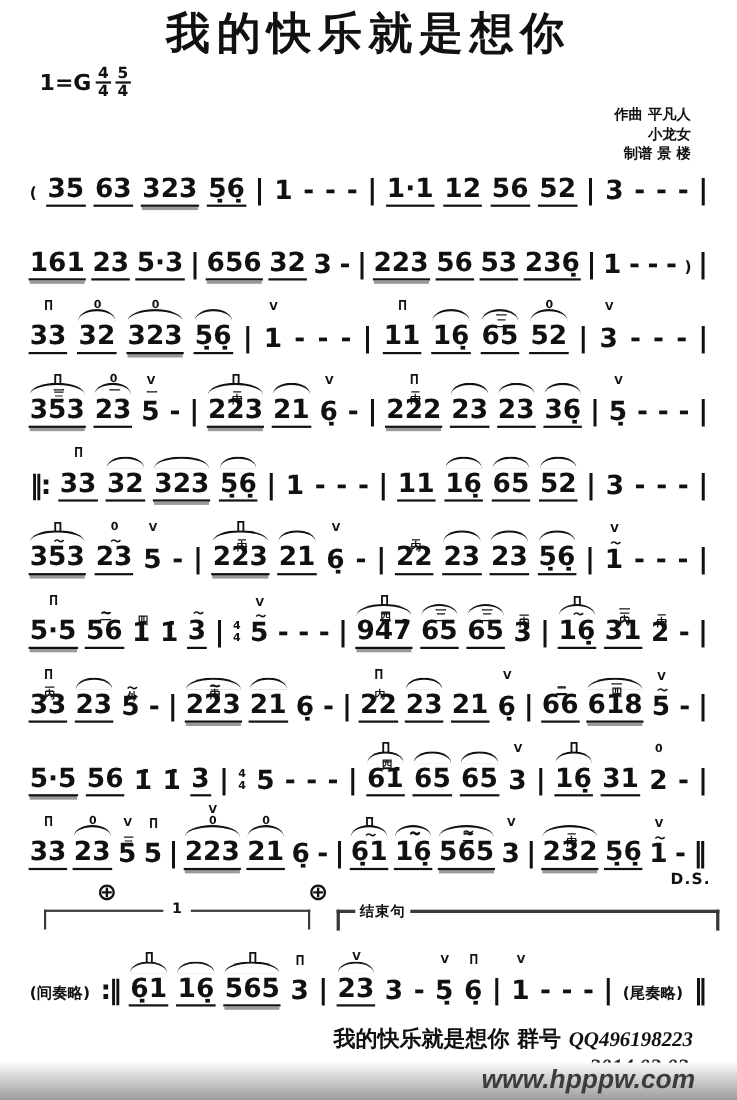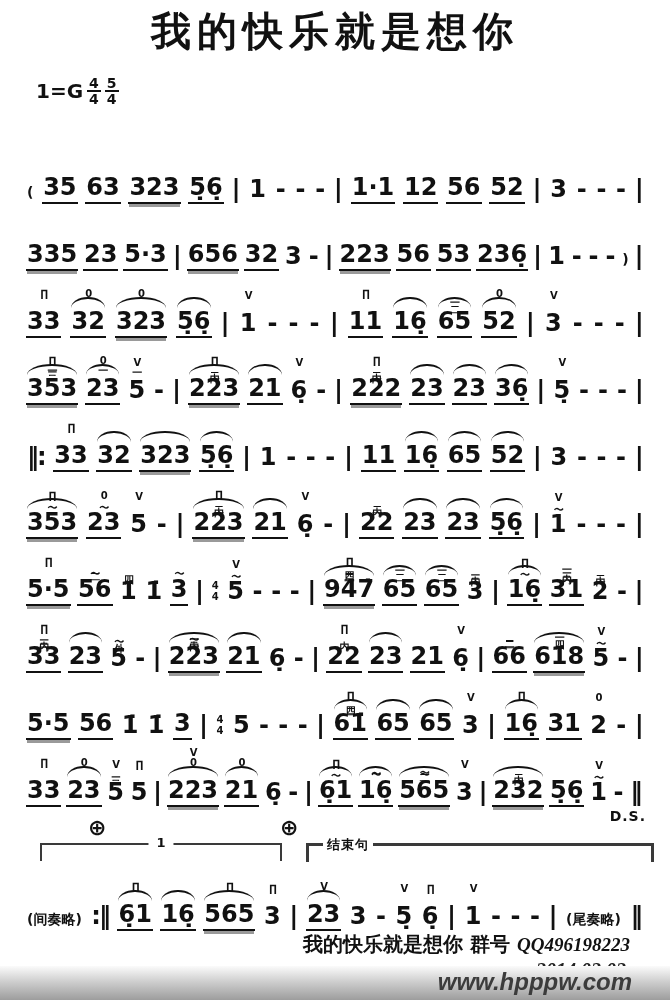--- a/index.html
+++ b/index.html
@@ -1,18 +1,18 @@
 <!DOCTYPE html>
 <html><head>
 <meta charset="utf-8">
 <style>
   html,body{margin:0;padding:0;background:#fff;}
   .page{position:relative;width:670px;height:1000px;margin:0 auto;background:#fff;color:#111;
         font-family:"DejaVu Sans",sans-serif;overflow:hidden;}
-  h1.title{margin:8px 0 16px;text-align:center;font-size:40px;font-weight:900;letter-spacing:6px;line-height:1.15;}
+  h1.title{margin:8px 0 0;text-align:center;font-size:40px;font-weight:900;letter-spacing:6px;line-height:1.15;}
   .keyrow{position:relative;margin-top:0;height:46px;text-align:center;}
   .keysig{position:absolute;left:36px;top:6px;font-size:20px;font-weight:bold;display:flex;align-items:center;gap:4px;}
   .frac{display:inline-flex;flex-direction:column;align-items:center;line-height:1;font-size:14px;font-weight:bold;}
   .frac .ftop{border-bottom:2px solid #111;padding:0 2px;}
   .subtitle{display:inline-block;font-size:23px;font-weight:bold;letter-spacing:3px;margin-top:8px;}
   .credits{position:absolute;right:42px;top:96px;text-align:right;font-size:13px;font-weight:bold;line-height:1.4;}
   #music{margin-top:26px;}
   .mline{position:relative;display:flex;align-items:flex-end;justify-content:space-between;
          padding:0 26px;min-height:62px;margin-bottom:5px;}
   .tok{position:relative;display:flex;flex-direction:column;align-items:center;justify-content:flex-end;}
@@ -61,20 +61,25 @@
         <span class="ftop">4</span>
         <span>4</span>
       </span>
       <span class="frac">
         <span class="ftop">5</span>
         <span>4</span>
       </span>
     </div>
   </div>
 
+  <div class="credits">
+    <div>作曲 平凡人</div>
+    <div>小龙女</div>
+    <div>制谱 景 楼</div>
+  </div>
 
   <div id="music">
       <div class="mline">
         <div class="tok plain">
           <div class="num">(</div>
         </div>
         <div class="tok u1">
           <div class="num">35</div>
         </div>
         <div class="tok u1">
@@ -130,21 +135,21 @@
         </div>
         <div class="tok">
           <div class="num">-</div>
         </div>
         <div class="tok bar">
           <div class="num">|</div>
         </div>
       </div>
       <div class="mline">
         <div class="tok u2">
-          <div class="num">335</div>
+          <div class="num">161</div>
         </div>
         <div class="tok u1">
           <div class="num">23</div>
         </div>
         <div class="tok u1">
           <div class="num">5·3</div>
         </div>
         <div class="tok bar">
           <div class="num">|</div>
         </div>

